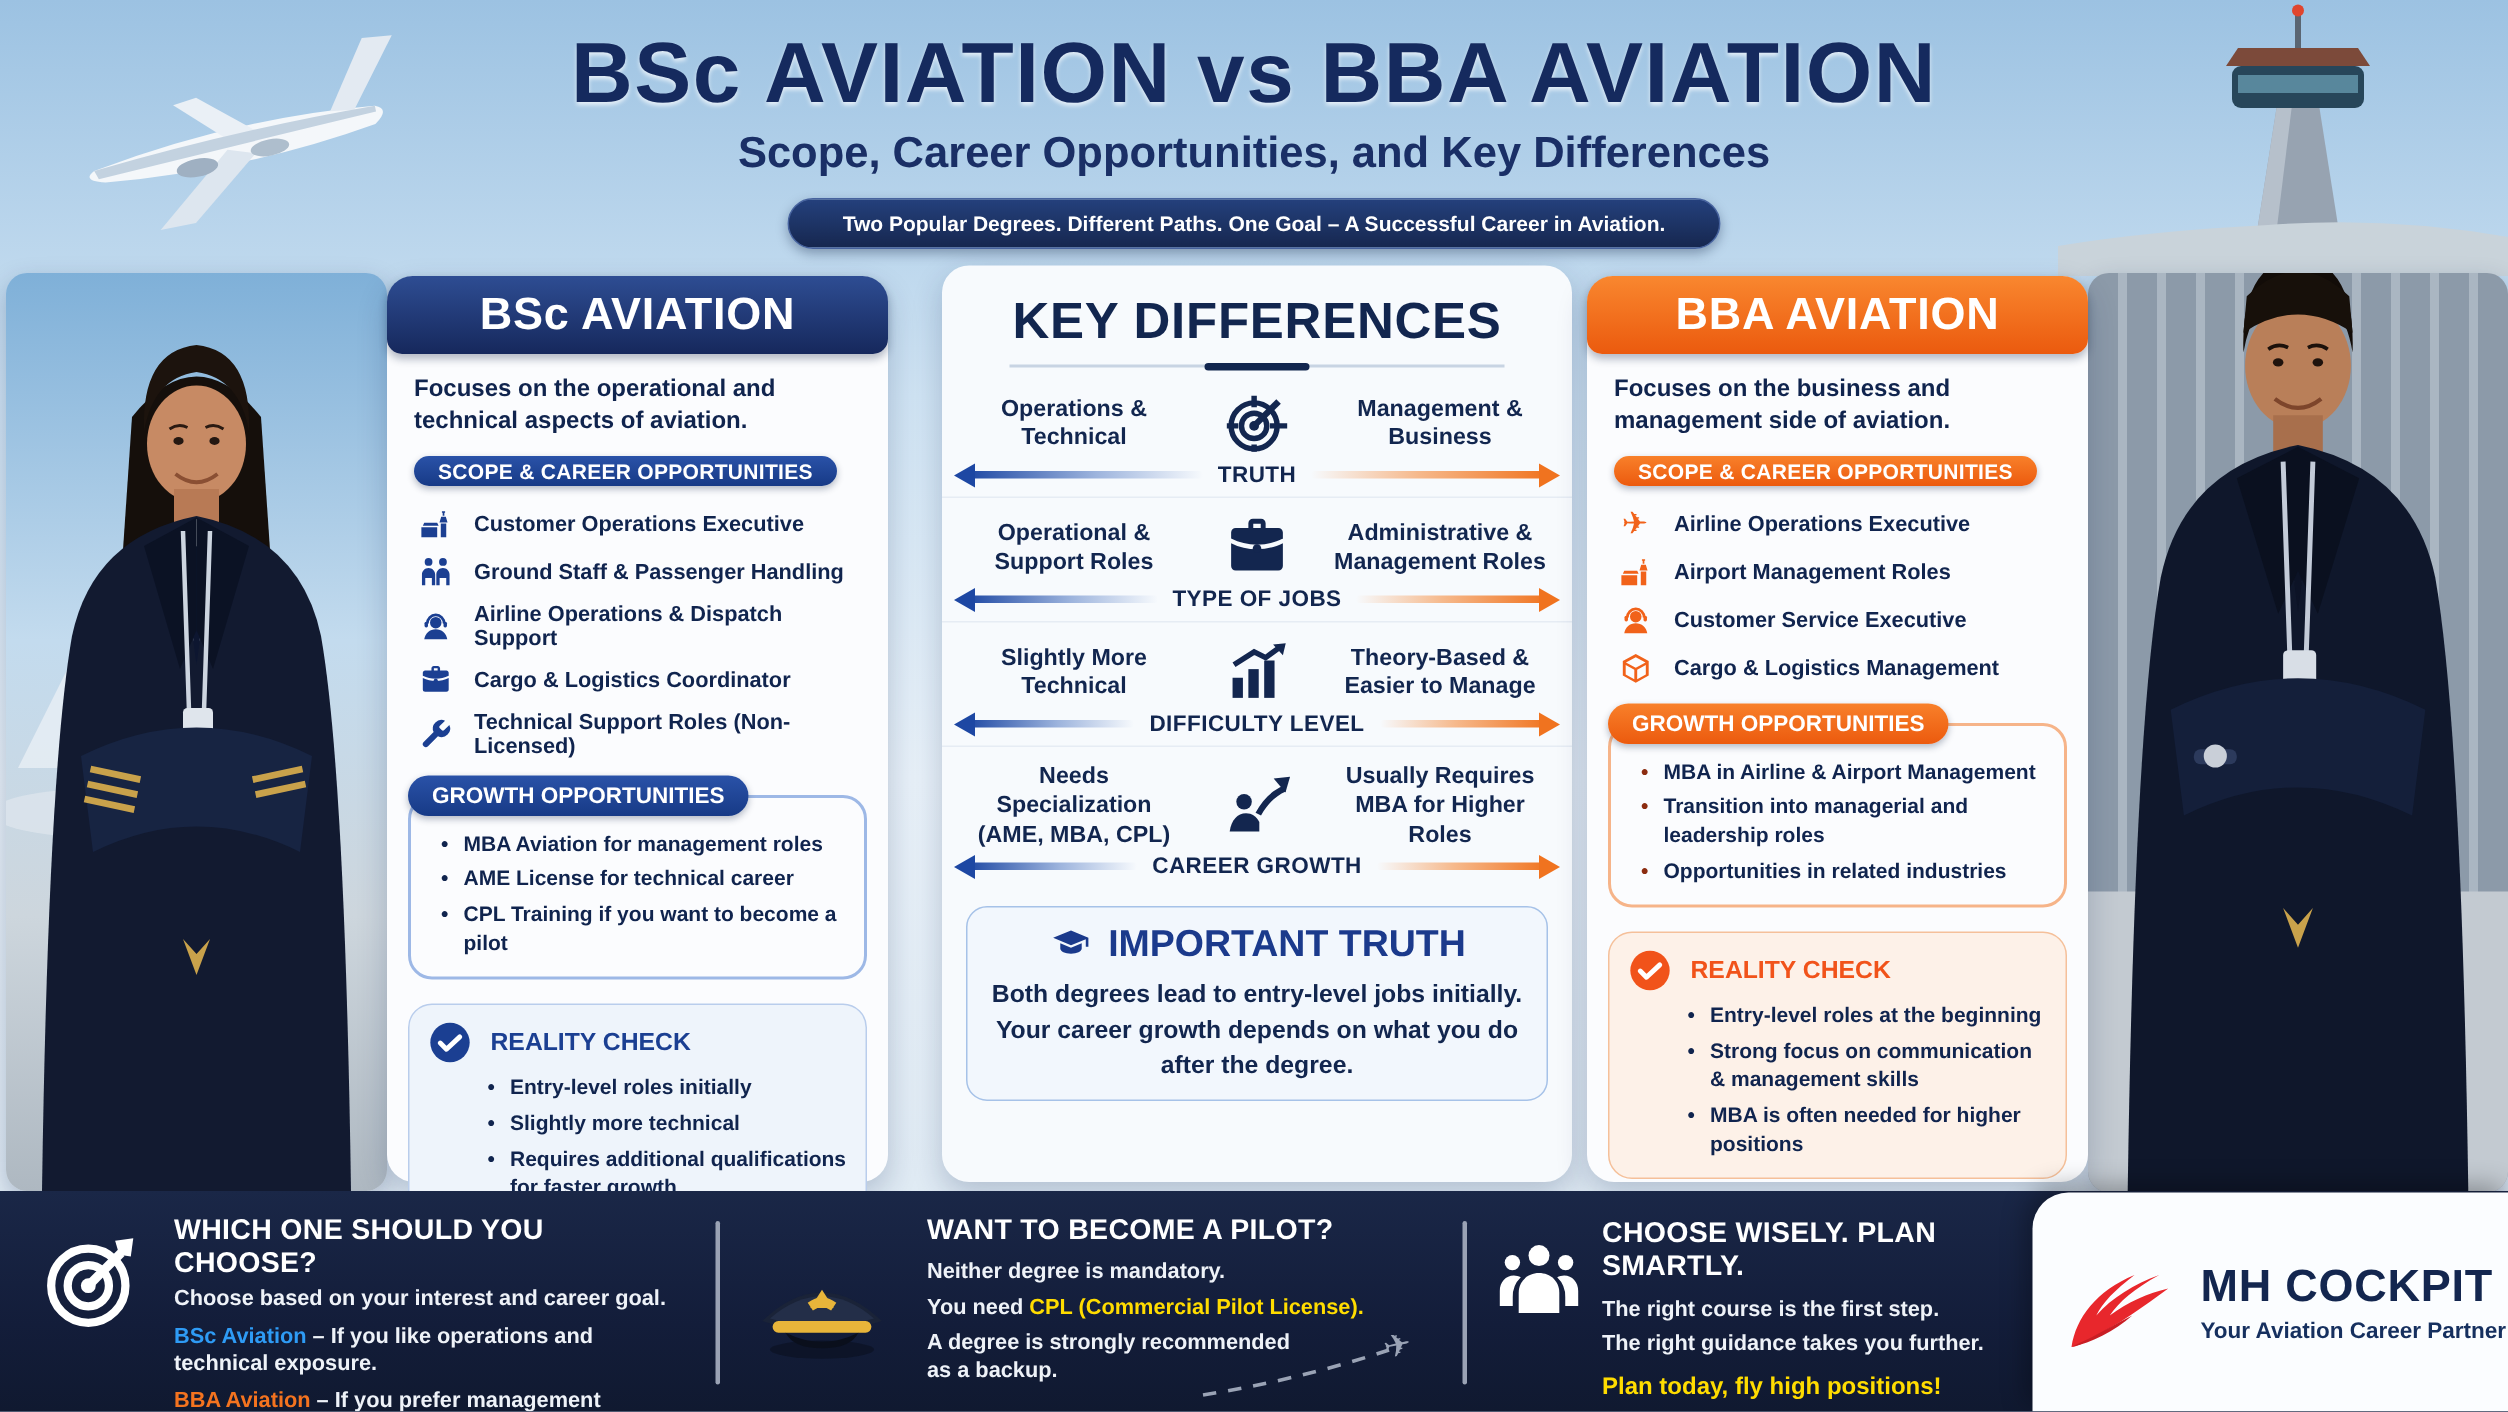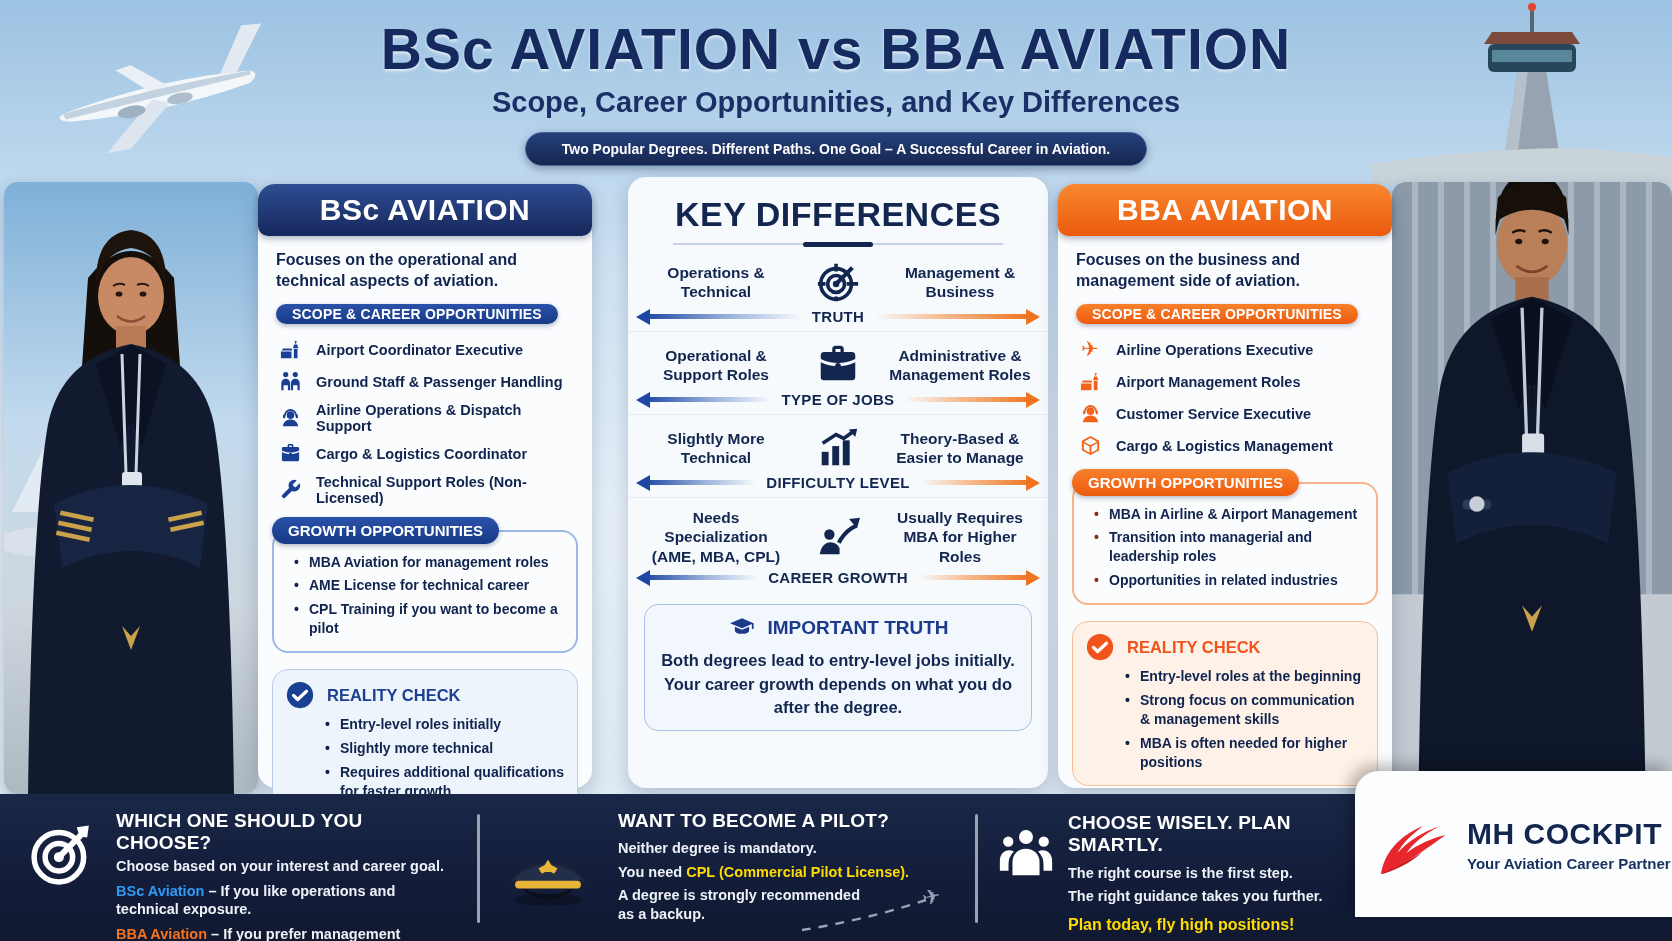--- a/index.html
+++ b/index.html
@@ -84,34 +84,34 @@
   .arrow-left{background:linear-gradient(to right,#1d47a3,#9db4dd 55%,rgba(200,212,230,0));}
   .arrow-left::before{content:"";position:absolute;left:-2px;top:-5.5px;border:8px solid transparent;
     border-right:14px solid #1d47a3;transform:translateX(-14px);}
   .arrow-right{background:linear-gradient(to left,#f0731f,#f6b98c 55%,rgba(240,210,190,0));}
   .arrow-right::after{content:"";position:absolute;right:-2px;top:-5.5px;border:8px solid transparent;
     border-left:14px solid #f0731f;transform:translateX(14px);}
 
   .truth-box{margin:12px 16px 0;background:#f2f7fd;border:1.5px solid #a6c2e8;border-radius:14px;
     text-align:center;padding:10px 10px 12px;}
   .truth-head{display:flex;align-items:center;justify-content:center;gap:10px;color:#1b3a8c;
-    font-weight:bold;font-size:19px;}
+    font-weight:bold;font-size:25px;}
   .truth-head svg{width:30px;height:26px;}
   .truth-text{margin:6px auto 0;color:#12264f;font-weight:bold;font-size:16.5px;line-height:1.35;max-width:360px;}
 
   
   .footer{position:absolute;left:0;right:0;top:794px;height:147px;
     background:linear-gradient(180deg,#1a2747,#131d3a 60%,#101930);}
   .f-abs{position:absolute;}
   .f-head{margin:0;color:#fff;font-weight:bold;font-size:19px;letter-spacing:.2px;}
   .f-line{margin:3px 0 0;color:#eef2f8;font-weight:bold;font-size:14.5px;line-height:1.28;}
   .c-blue{color:#2e9bf5;} .c-orange{color:#f4731f;} .c-yellow{color:#ffdc00;}
   .divider{position:absolute;top:20px;bottom:18px;width:3px;background:#9aa2b4;border-radius:2px;}
 
-  .logo-card{position:absolute;left:1355px;top:771px;width:317px;height:146px;background:#fbfdff;
+  .logo-card{position:absolute;left:1355px;top:795px;width:317px;height:146px;background:#fbfdff;
     border-radius:24px 0 0 0;box-shadow:-5px -5px 16px rgba(0,0,0,.3);
     display:flex;align-items:center;gap:14px;padding-left:20px;}
   .logo-name{margin:0;color:#13264f;font-weight:bold;font-size:30px;letter-spacing:.5px;}
   .logo-tag{margin:4px 0 0;color:#16305f;font-weight:bold;font-size:15px;}
 </style>
 </head>
 <body>
 
 <svg width="0" height="0" style="position:absolute">
   <defs>
@@ -279,21 +279,21 @@
     <div class="col-header bsc-header">BSc AVIATION</div>
     <p class="desc">Focuses on the operational and technical aspects of aviation.</p>
     <div class="scope-pill blue-pill">SCOPE &amp; CAREER OPPORTUNITIES</div>
     <div class="list">
       <div class="list-item">
         <span class="icon-box">
             <svg class="ic blue-ic" fill="currentColor">
               <use href="#sym-tower"></use>
             </svg>
           </span>
-        <span>Airport Coordinator Executive</span>
+        <span>Customer Operations Executive</span>
       </div>
       <div class="list-item">
         <span class="icon-box">
             <svg class="ic blue-ic" fill="currentColor">
               <use href="#sym-people2"></use>
             </svg>
           </span>
         <span>Ground Staff &amp; Passenger Handling</span>
       </div>
       <div class="list-item">

